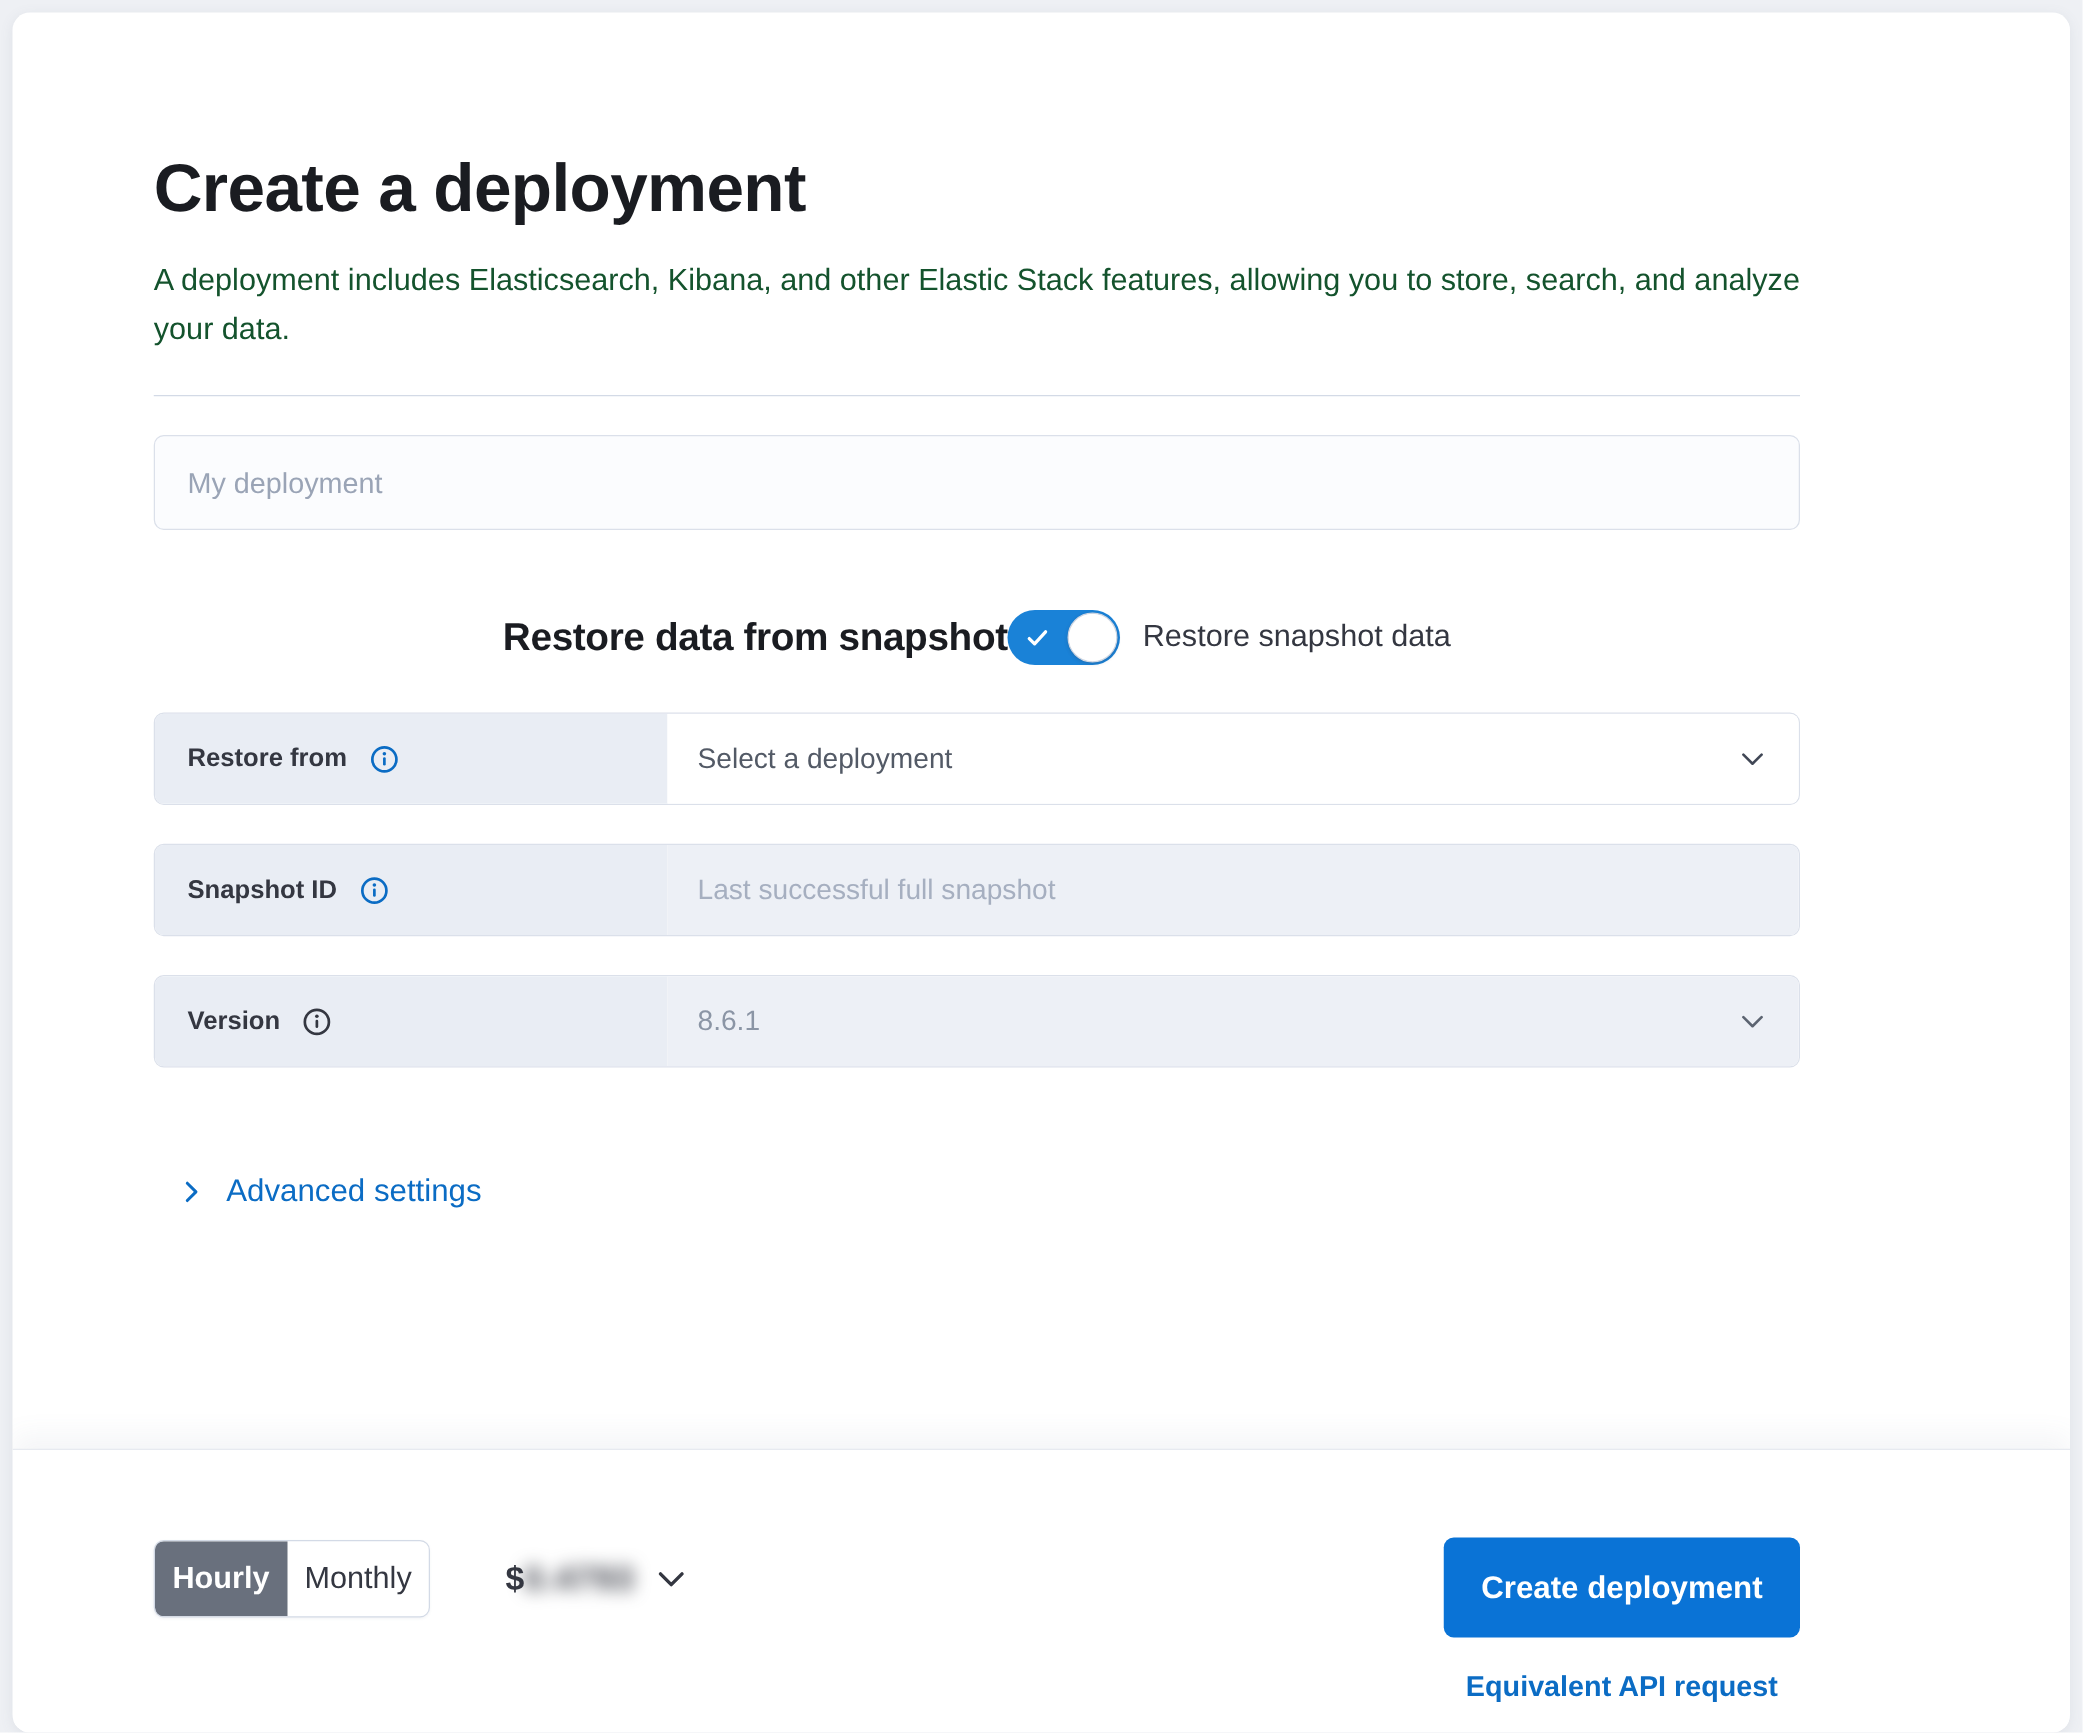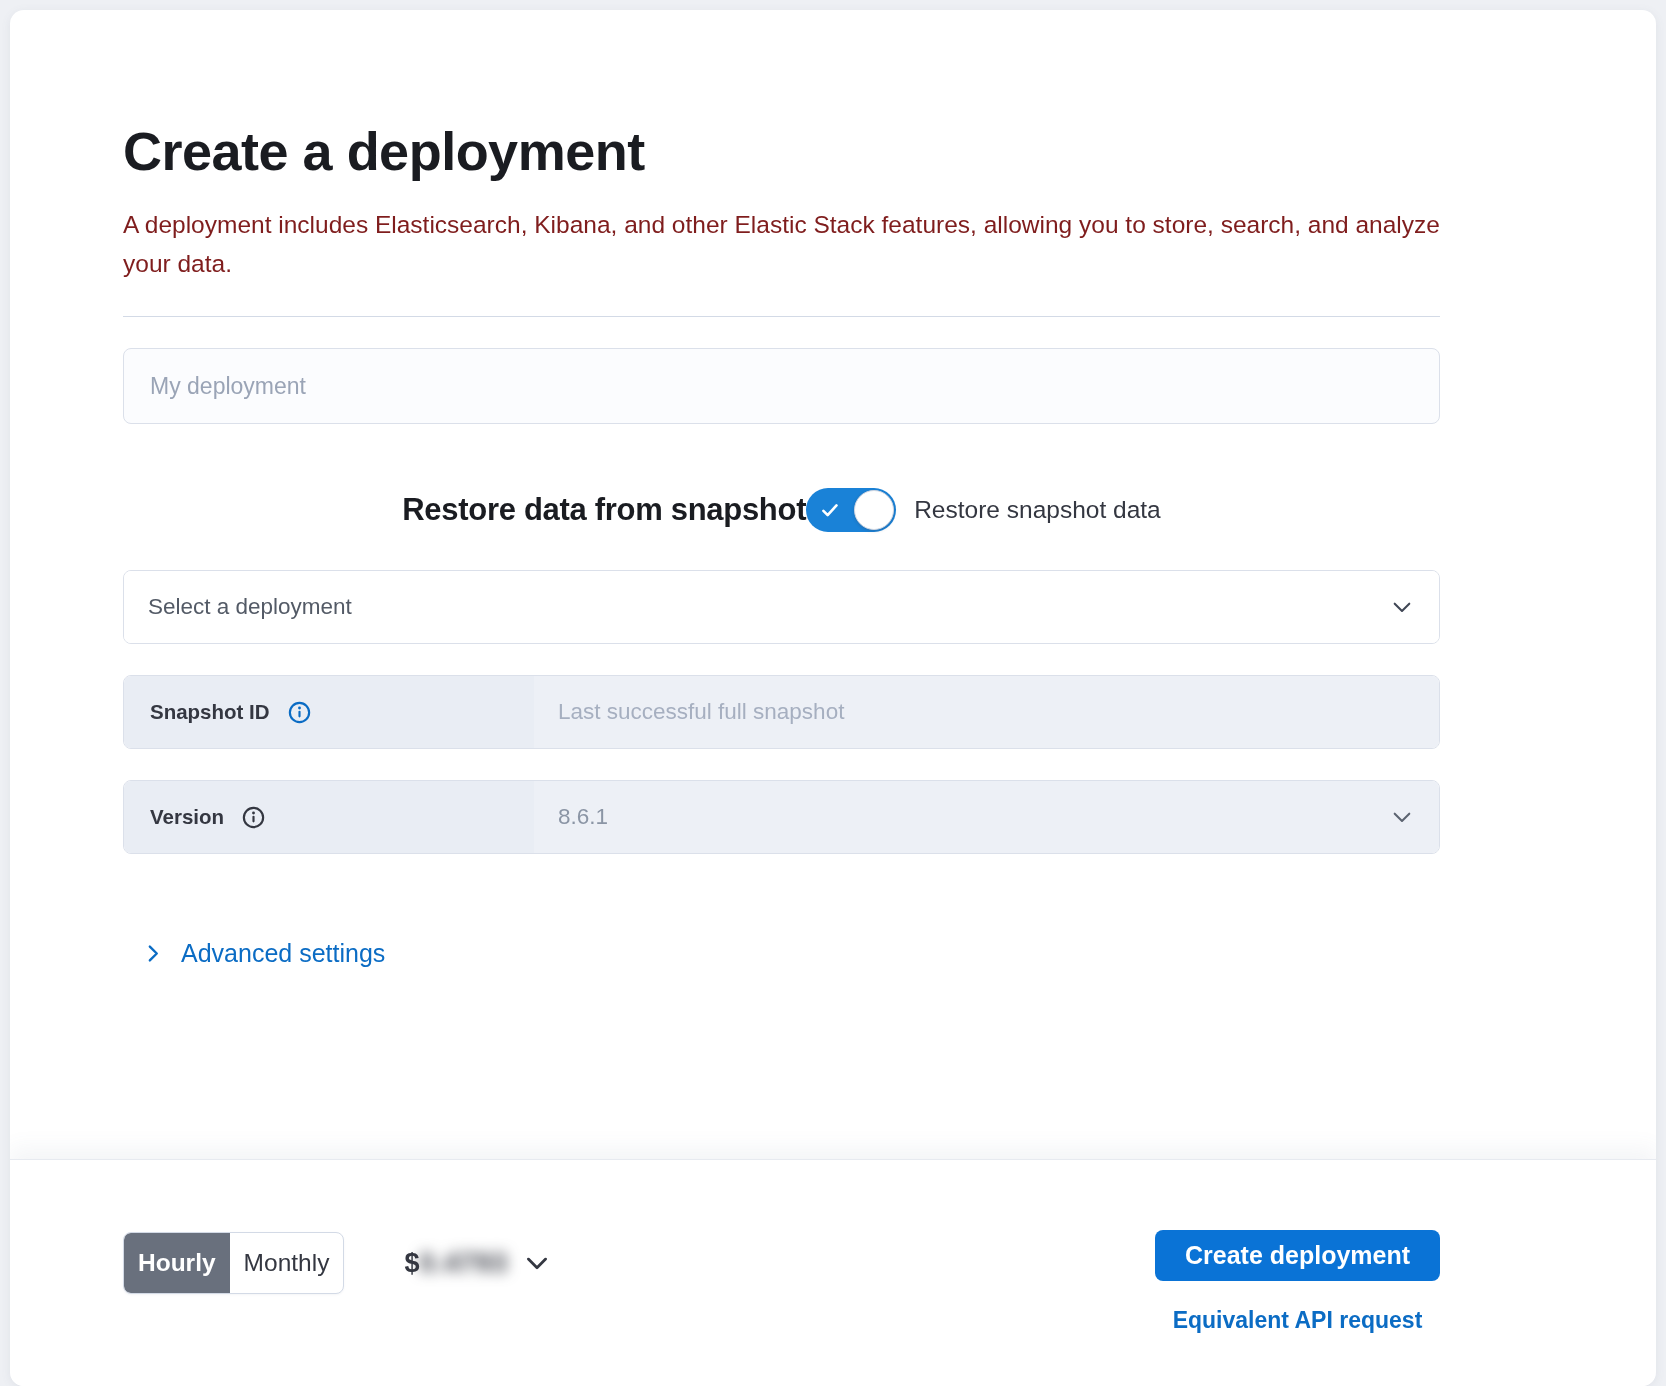--- a/index.html
+++ b/index.html
@@ -33,21 +33,21 @@
     font-size: 54px;
     line-height: 66px;
     font-weight: 700;
     color: #1a1c21;
     letter-spacing: -0.5px;
   }
   .page-subtitle {
     margin-top: 22px;
     font-size: 24.5px;
     line-height: 38.5px;
-    color: #7f1d1d;
+    color: #14532d;
     max-width: 1340px;
   }
   hr.divider {
     margin-top: 33px;
     border: none;
     border-top: 1px solid #d3dae6;
     height: 0;
   }
   h2.section-heading {
     font-size: 31px;
@@ -212,21 +212,21 @@
     font-weight: 700;
     border-radius: 6px 0 0 6px;
   }
   .price-wrap { display: flex; align-items: center; gap: 16px; cursor: pointer; }
   .price { font-size: 27px; font-weight: 700; color: #343741; display: flex; align-items: center; }
   .price .amount { filter: blur(7px); letter-spacing: 1px; }
   .price-chevron { width: 26px; height: 26px; color: #343741; }
 
   .bottom-right { display: flex; flex-direction: column; align-items: center; }
   .create-btn {
-    width: 285px; height: 51px;
+    width: 285px; height: 80px;
     background: #0a73d6;
     color: #ffffff;
     border: none;
     border-radius: 8px;
     font-size: 25px;
     font-weight: 700;
     font-family: inherit;
     cursor: pointer;
   }
   .api-link {
@@ -262,20 +262,30 @@
               </svg>
               <div class="thumb"></div>
             </div>
             <span class="switch-label">Restore snapshot data</span>
           </div>
         </div>
 
         <div class="form-rows">
 
           <div class="form-row">
+            <div class="row-label-cell">
+              <span class="row-label">Restore from</span>
+              <span class="info-icon info-blue">
+                <svg viewBox="0 0 16 16" width="23" height="23">
+                  <circle cx="8" cy="8" r="6.7" fill="none" stroke="currentColor" stroke-width="1.5"></circle>
+                  <circle cx="8" cy="4.9" r="1" fill="currentColor"></circle>
+                  <rect x="7.25" y="6.8" width="1.5" height="4.6" rx="0.75" fill="currentColor"></rect>
+                </svg>
+              </span>
+            </div>
             <div class="row-control select control-white">
               <span class="value">Select a deployment</span>
               <svg class="chevron-down" viewBox="0 0 16 16">
                 <path d="M2.7 5.6L8 10.9l5.3-5.3" fill="none" stroke="currentColor" stroke-width="1.5" stroke-linecap="round" stroke-linejoin="round"></path>
               </svg>
             </div>
           </div>
 
           <div class="form-row">
             <div class="row-label-cell">

